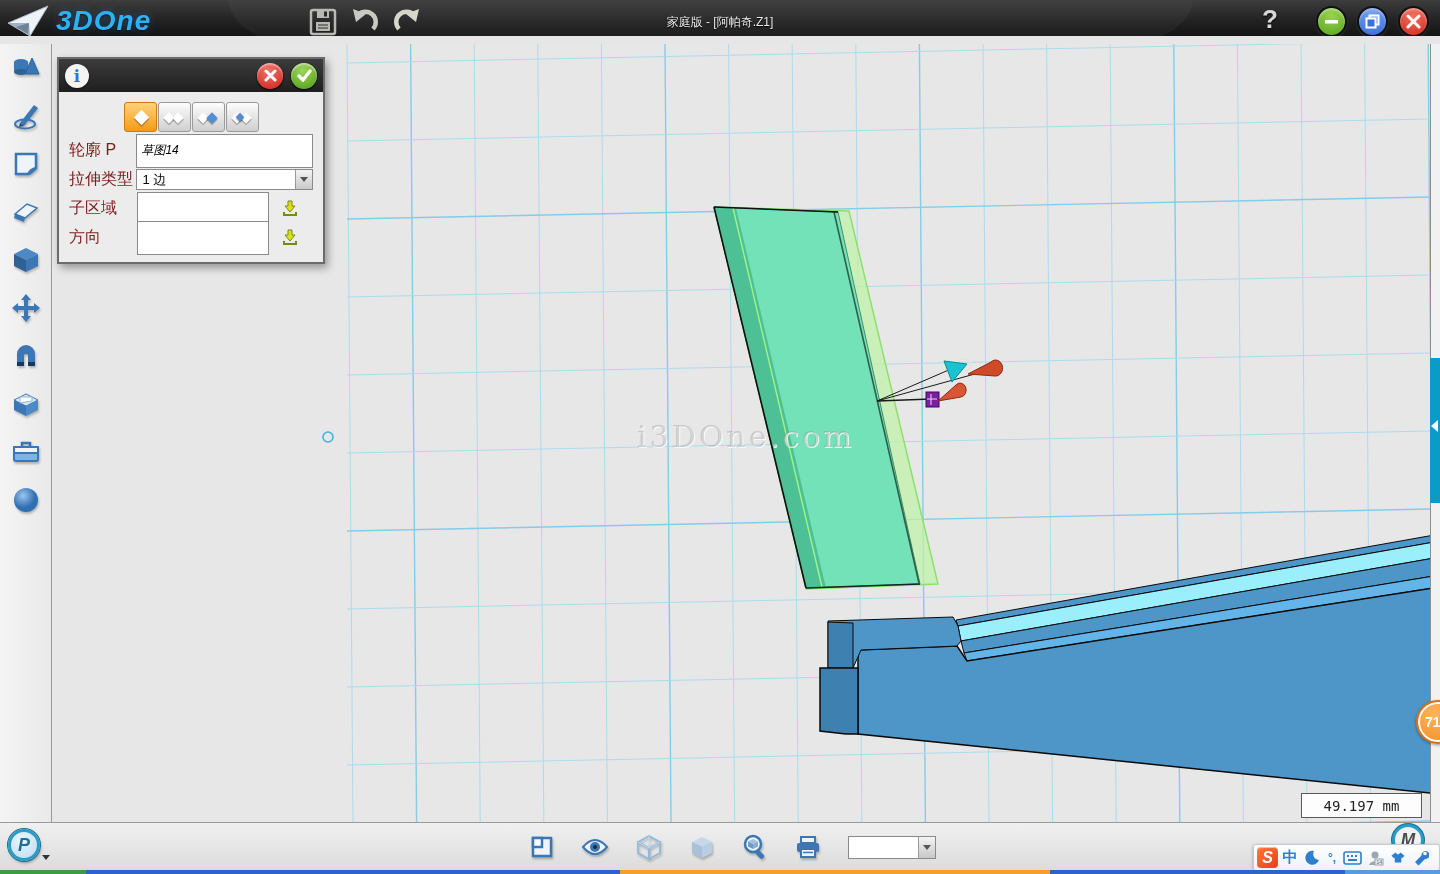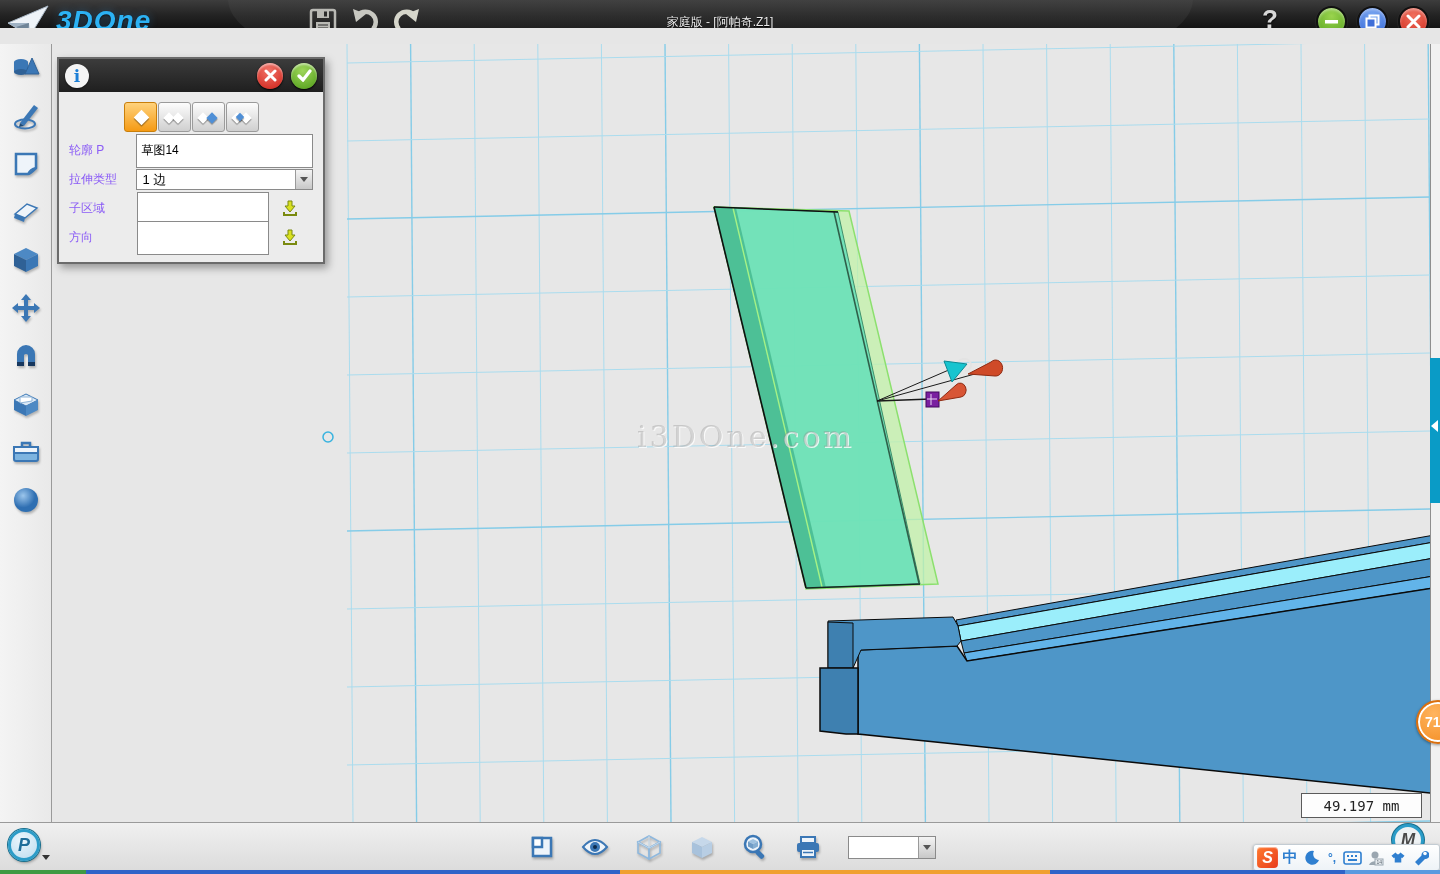--- a/index.html
+++ b/index.html
@@ -1,20 +1,20 @@
 <!DOCTYPE html>
 <html><head>
 <meta charset="utf-8">
 <style>
   * { margin:0; padding:0; box-sizing:border-box; }
   html,body { width:1440px; height:874px; overflow:hidden; background:#e6e6e6;
               font-family:"Liberation Sans", sans-serif; }
 
   
-  #titlebar { position:absolute; left:0; top:0; width:1440px; height:28px;
+  #titlebar { position:absolute; left:0; top:0; width:1440px; height:36px;
     background:linear-gradient(#3d3d3d,#232323 55%,#141414); overflow:hidden; }
   #titlebar .swoosh { position:absolute; left:228px; top:-6px; width:965px; height:50px;
     background:linear-gradient(#4a4a4a,#1e1e1e); border-radius:0 0 70px 70px / 0 0 46px 46px;
     opacity:.55; }
   #logo { position:absolute; left:6px; top:3px; display:flex; align-items:center; gap:6px; }
   #brand-text { font-size:28px; font-weight:bold; font-style:italic; color:#2cb2f4;
     letter-spacing:1px; text-shadow:0 1px 2px rgba(0,0,0,.6), 0 0 8px rgba(60,170,255,.35); }
   .tb-icon { position:absolute; top:7px; width:30px; height:30px; }
   #win-title { position:absolute; left:0; right:0; top:0; height:44px; display:flex;
     align-items:center; justify-content:center; color:#e9e9e9; font-size:12px;
@@ -73,23 +73,23 @@
   #dlg-ok { background:radial-gradient(circle at 45% 30%, #9ed65a,#4e9a17); }
   #dlg-modes { display:flex; gap:1px; justify-content:center; margin:10px 0 6px 0; }
   .mode-btn { width:33px; height:30px; border:1px solid #9b9b9b; border-radius:3px;
     background:linear-gradient(#fdfdfd,#cfcfcf); position:relative; }
   .mode-btn.active { background:linear-gradient(#ffd27c,#f59a14); border-color:#c97f0a; }
   .dm { position:absolute; width:11px; height:11px; transform:rotate(45deg);
     background:#fff; box-shadow:1px 1px 1px rgba(0,0,0,.35); }
   .dm.blue { background:#4f8fd6; }
   .dm.sm { width:8px; height:8px; }
   .dlg-row { display:flex; align-items:center; margin:8px 10px; height:21px; }
-  .dlg-label { width:68px; font-size:12px; color:#8b5cf6; }
+  .dlg-label { width:68px; font-size:16px; color:#7f1d1d; }
   .dlg-input { height:21px; border:1px solid #8a8a8a; background:#fff; font-size:12px;
-    padding:16px 4px; font-family:"Liberation Sans", sans-serif; }
+    padding:16px 4px; font-family:"Liberation Sans", sans-serif;font-style:italic; }
   .w-wide { width:178px; } .w-med { width:132px; }
   .dlg-select { width:178px; height:21px; border:1px solid #8a8a8a; background:#fff;
     font-size:13px; display:flex; align-items:center; padding-left:5px; position:relative; }
   .sel-btn { position:absolute; right:0; top:0; width:17px; height:19px;
     background:linear-gradient(#f4f4f4,#c8c8c8); border-left:1px solid #9a9a9a;
     display:flex; align-items:center; justify-content:center; }
   .sel-btn::after { content:""; border-left:4px solid transparent; border-right:4px solid transparent;
     border-top:5px solid #555; }
   .pick-icon { margin-left:12px; }
   #dialog { padding-bottom:6px; }

